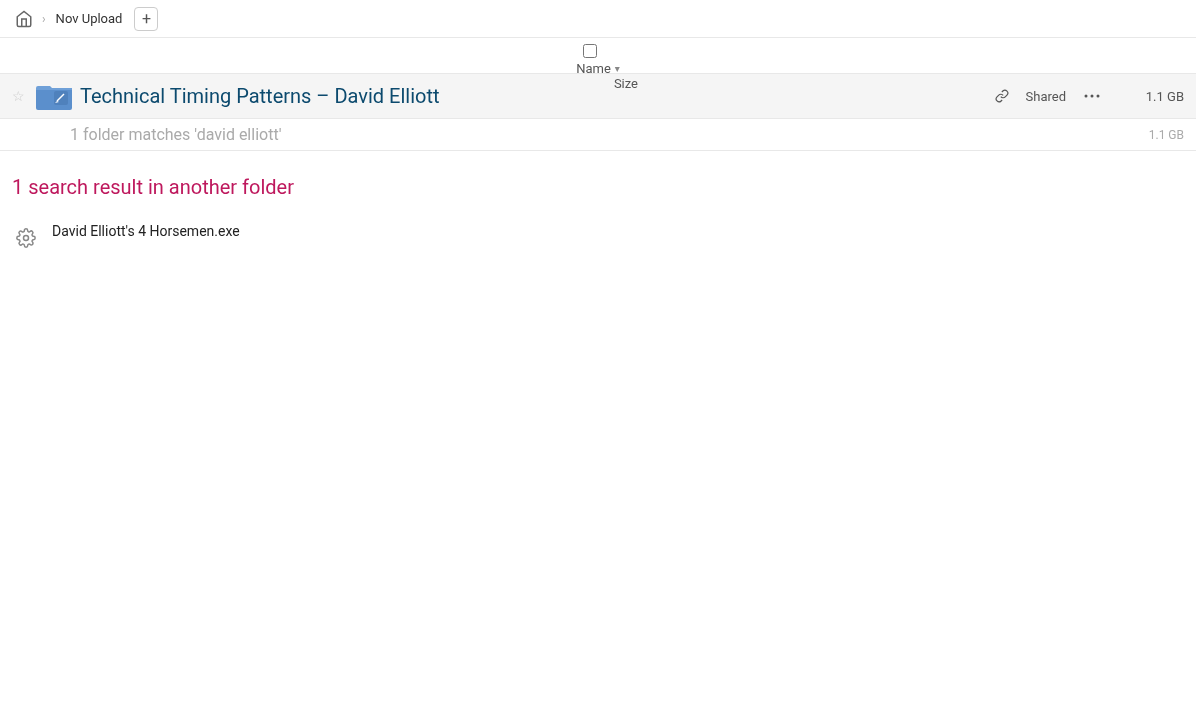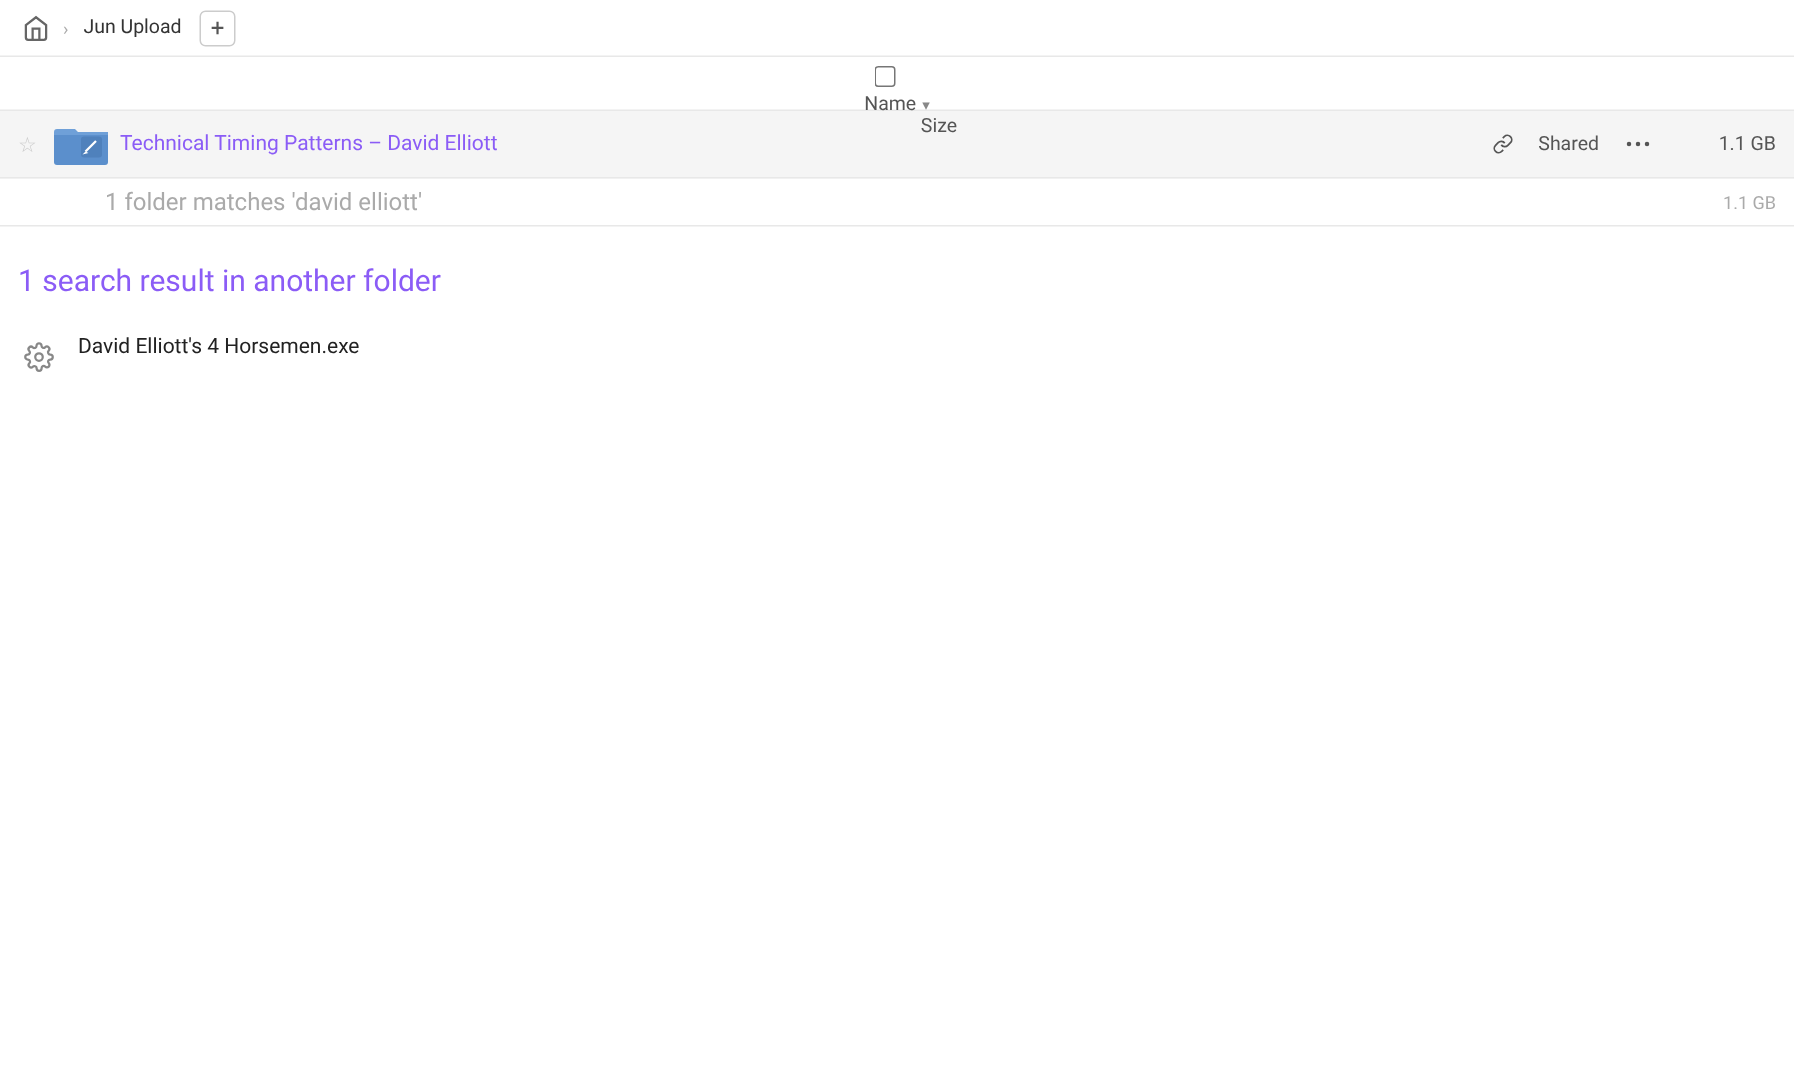--- a/index.html
+++ b/index.html
@@ -109,22 +109,22 @@
       width: 36px;
       height: 32px;
       flex-shrink: 0;
       display: flex;
       align-items: center;
       justify-content: center;
       margin-right: 8px;
     }
     .row-name {
       flex: 1;
-      font-size: 14px;
-      color: #8b5cf6;
+      font-size: 20px;
+      color: #0c4a6e;
     }
     .row-shared {
       display: flex;
       align-items: center;
       gap: 17px;
       color: #555;
       font-size: 13px;
       margin-right: 12px;
     }
     .row-more {
@@ -161,21 +161,21 @@
     .match-info-size {
       font-size: 12px;
       color: #aaa;
     }
 
     
     .section-heading {
       padding: 24px 12px 16px 12px;
       font-size: 20px;
       font-weight: 400;
-      color: #8b5cf6;
+      color: #be185d;
     }
 
     
     .file-result-row {
       display: flex;
       align-items: center;
       padding: 8px 12px;
       gap: 12px;
     }
     .file-gear-icon {
@@ -211,21 +211,21 @@
 <body>
 
 <div class="breadcrumb-bar">
   <div class="breadcrumb-home">
     <svg width="18" height="18" viewBox="0 0 24 24" fill="none" stroke="#666" stroke-width="2">
       <path d="M3 9l9-7 9 7v11a2 2 0 01-2 2H5a2 2 0 01-2-2z"></path>
       <polyline points="9 22 9 12 15 12 15 22"></polyline>
     </svg>
   </div>
   <span class="breadcrumb-separator">›</span>
-  <span class="breadcrumb-item">Jun Upload</span>
+  <span class="breadcrumb-item">Nov Upload</span>
   <div class="breadcrumb-add">+</div>
 </div>
 
 <div class="column-header">
   <div class="col-checkbox">
     <input type="checkbox" style="width: 14px; height: 14px; cursor: pointer;">
   </div>
   <div class="col-name">
     <span>Name</span>
     <span class="col-name-arrow">▾</span>

